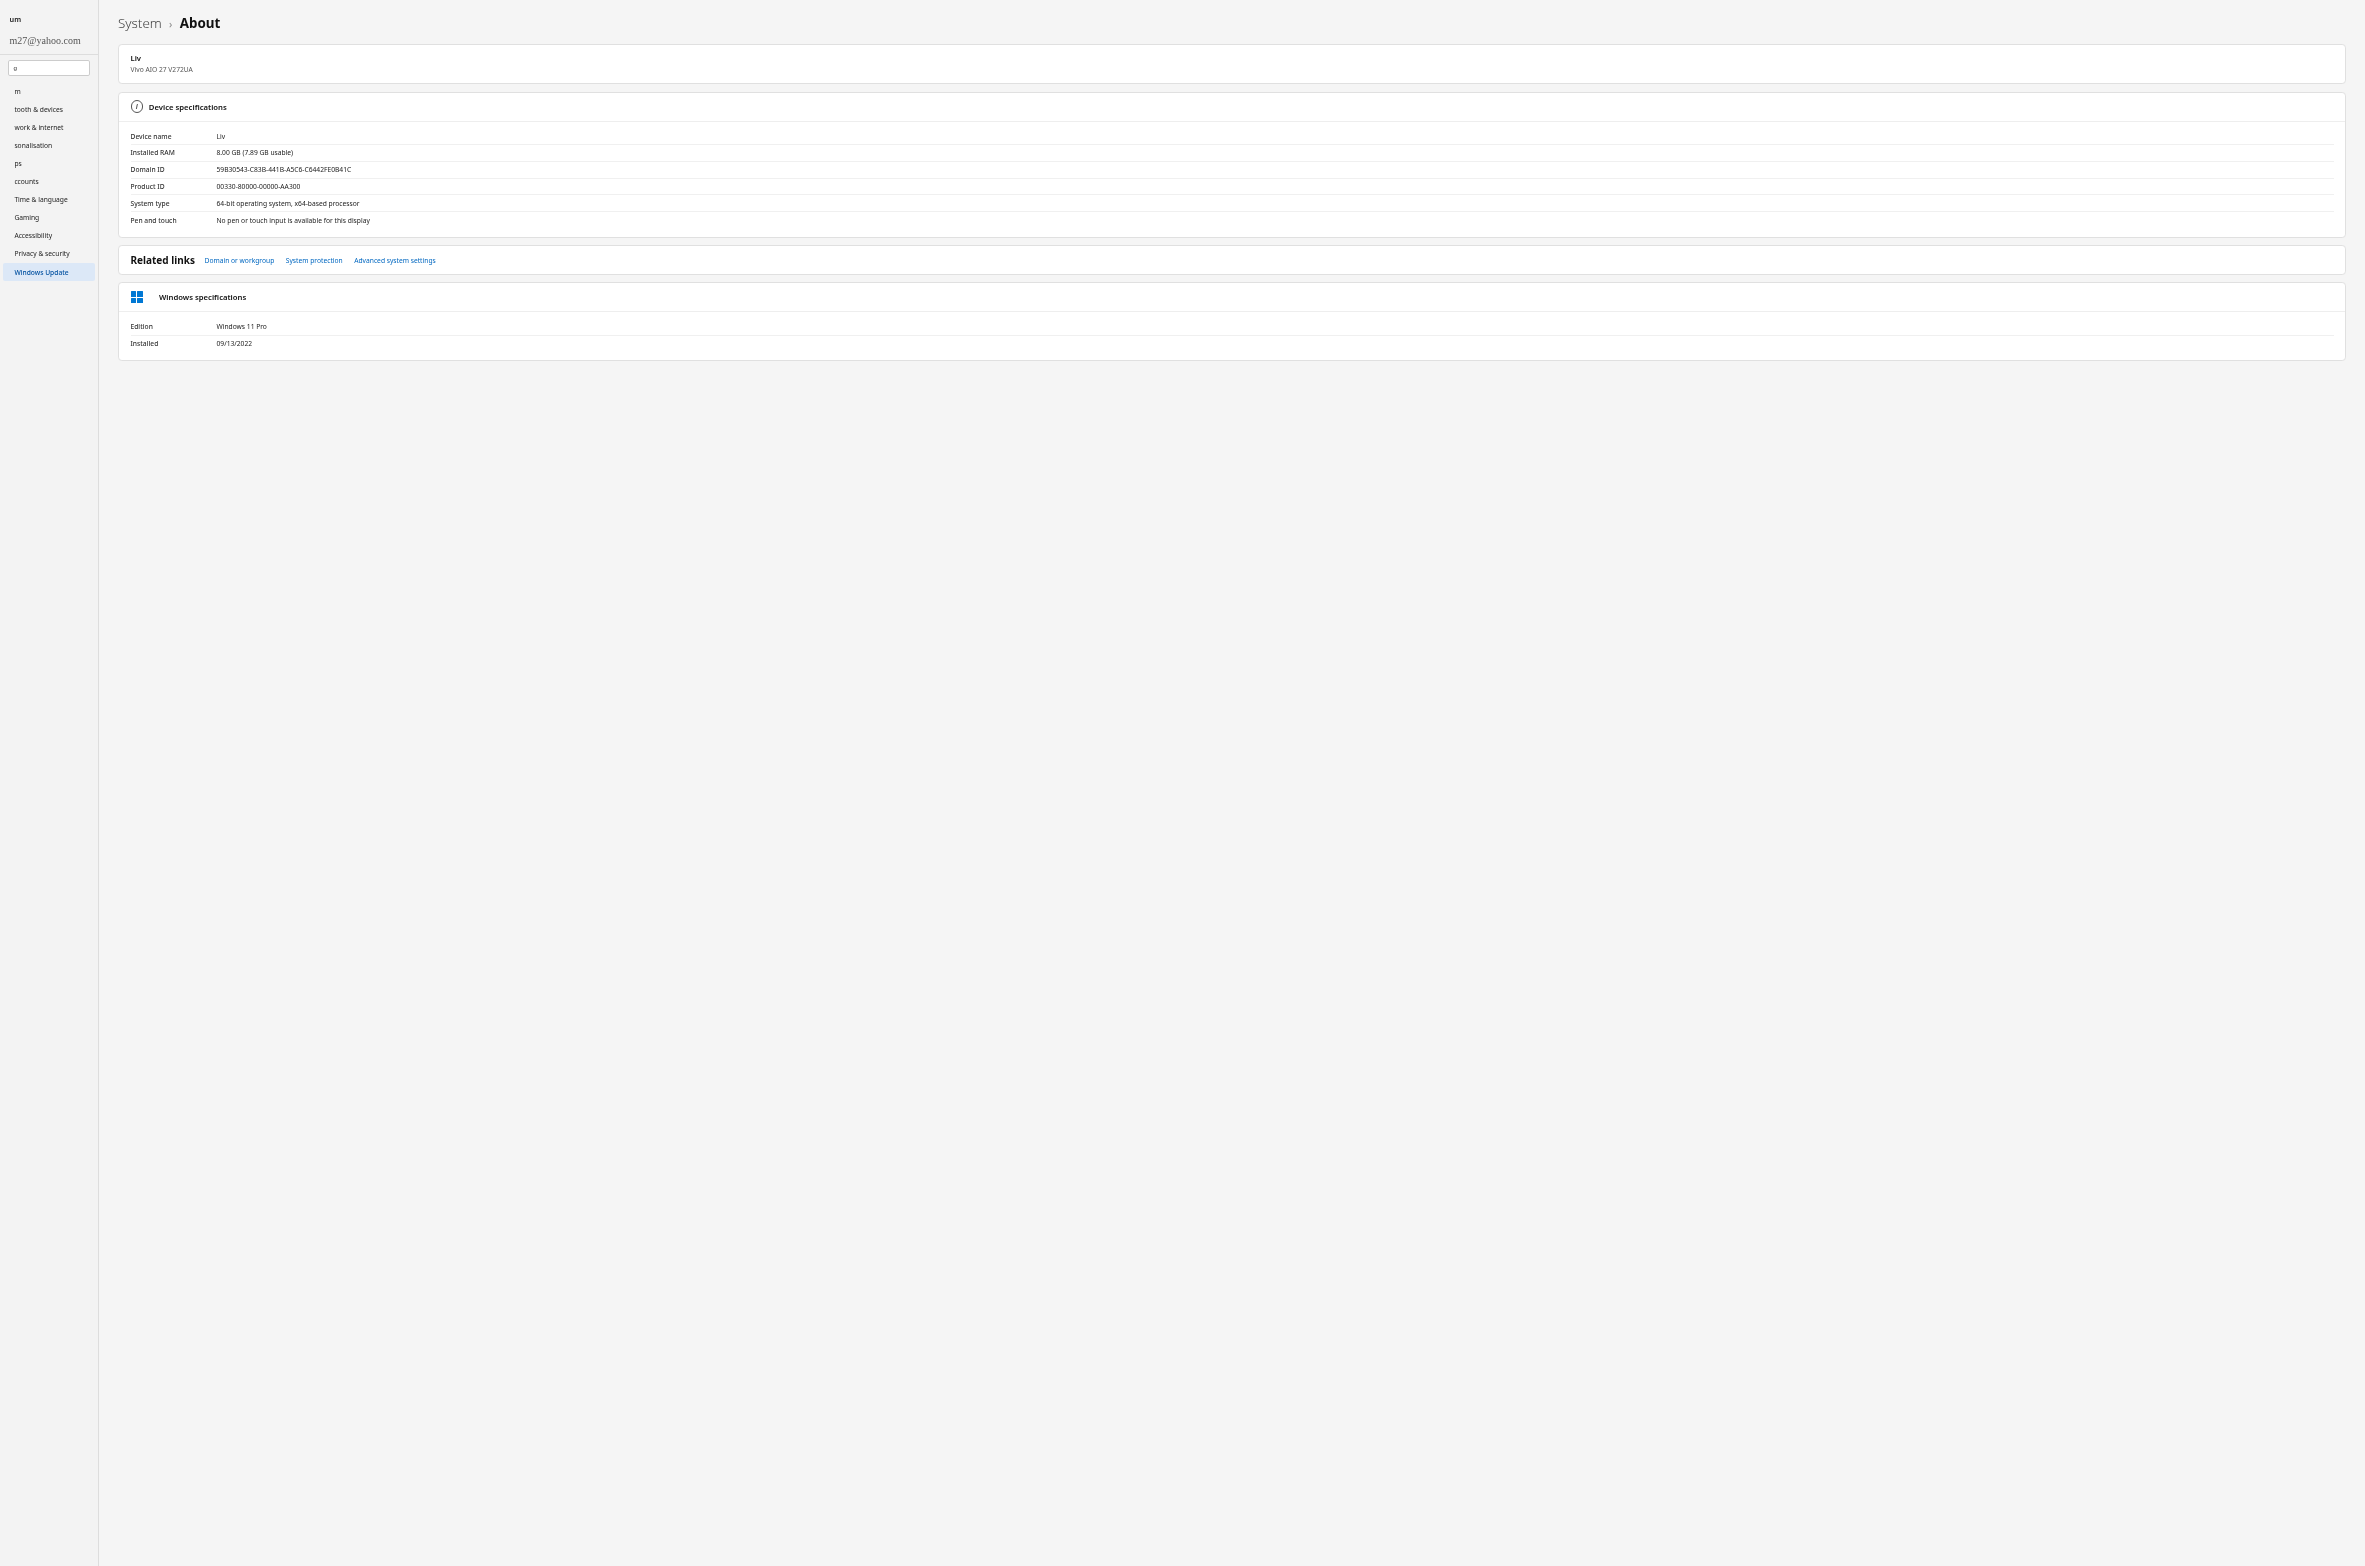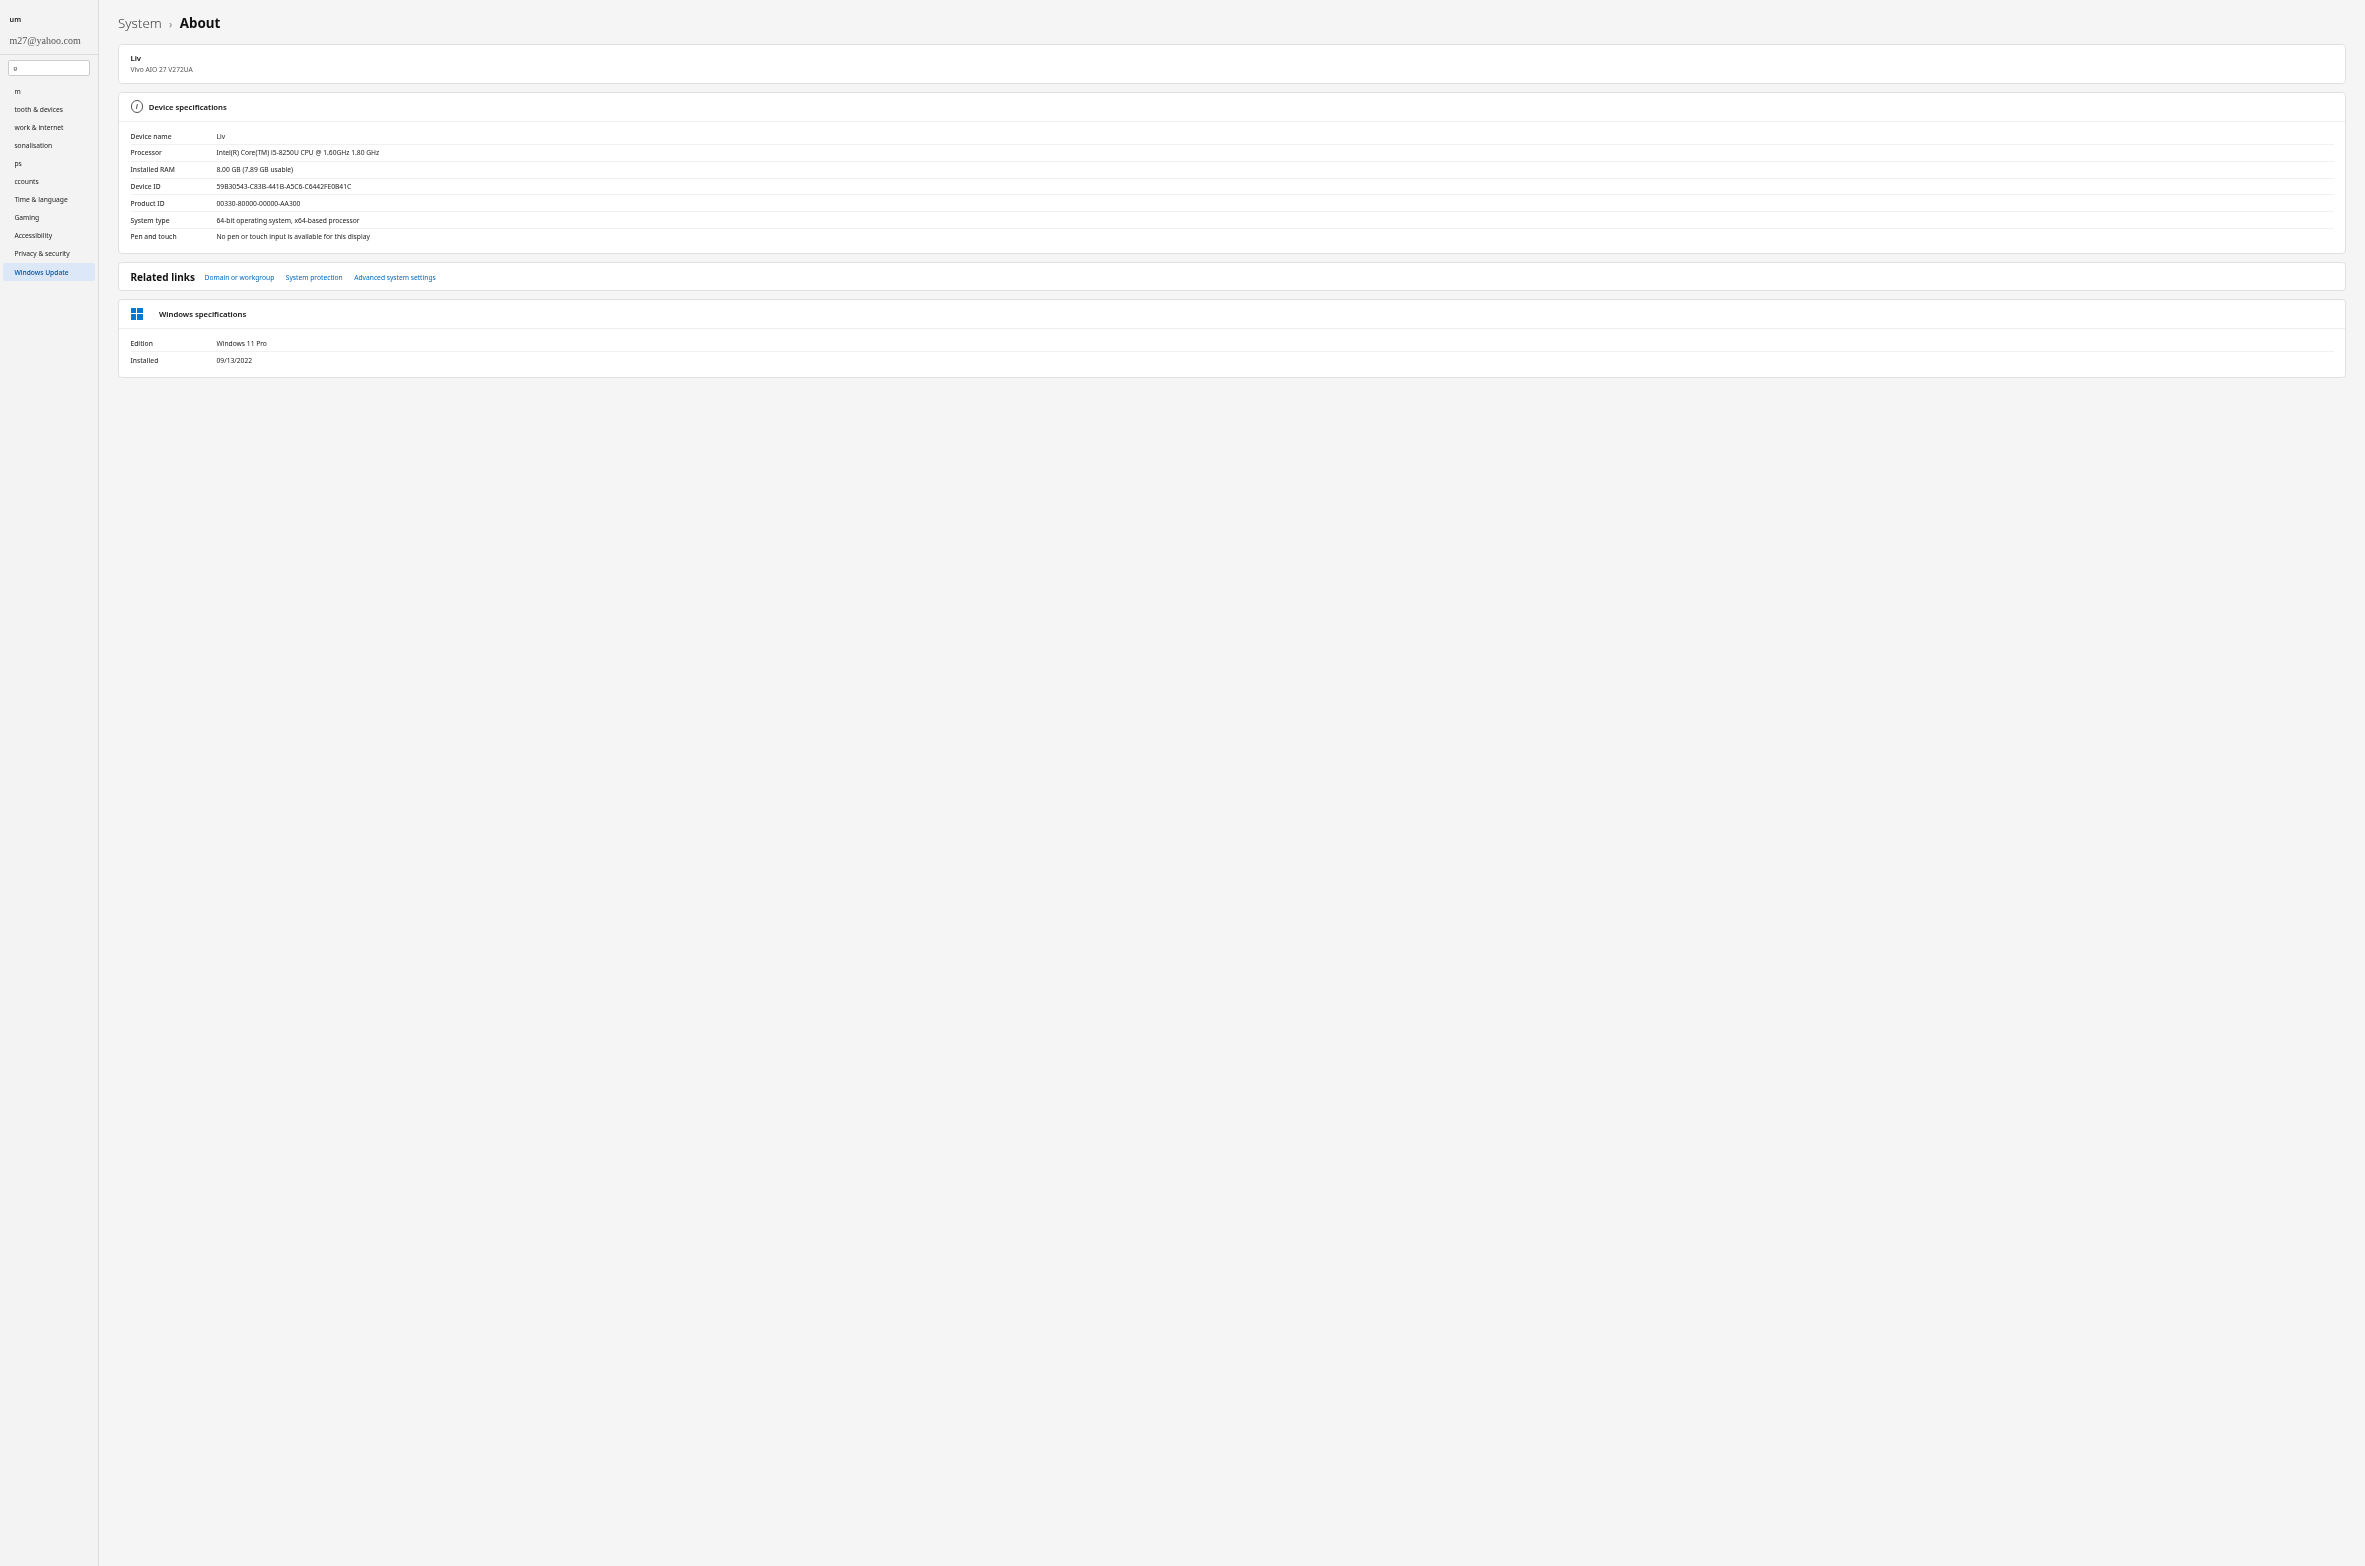--- a/index.html
+++ b/index.html
@@ -282,29 +282,25 @@
       <div class="specs-icon">i</div>
       <span class="specs-card-title">Device specifications</span>
     </div>
     <div class="specs-table" id="device-specs-rows">
 
     <div class="specs-row">
       <span class="specs-label">Device name</span>
       <span class="specs-value">Liv</span>
     </div>
         <div class="specs-row">
-      <span class="specs-label">Processor</span>
-      <span class="specs-value">Intel(R) Core(TM) i5-8250U CPU @ 1.60GHz   1.80 GHz</span>
-    </div>
-        <div class="specs-row">
       <span class="specs-label">Installed RAM</span>
       <span class="specs-value">8.00 GB (7.89 GB usable)</span>
     </div>
         <div class="specs-row">
-      <span class="specs-label">Device ID</span>
+      <span class="specs-label">Domain ID</span>
       <span class="specs-value">59B30543-C83B-441B-A5C6-C6442FE0B41C</span>
     </div>
         <div class="specs-row">
       <span class="specs-label">Product ID</span>
       <span class="specs-value">00330-80000-00000-AA300</span>
     </div>
         <div class="specs-row">
       <span class="specs-label">System type</span>
       <span class="specs-value">64-bit operating system, x64-based processor</span>
     </div>

